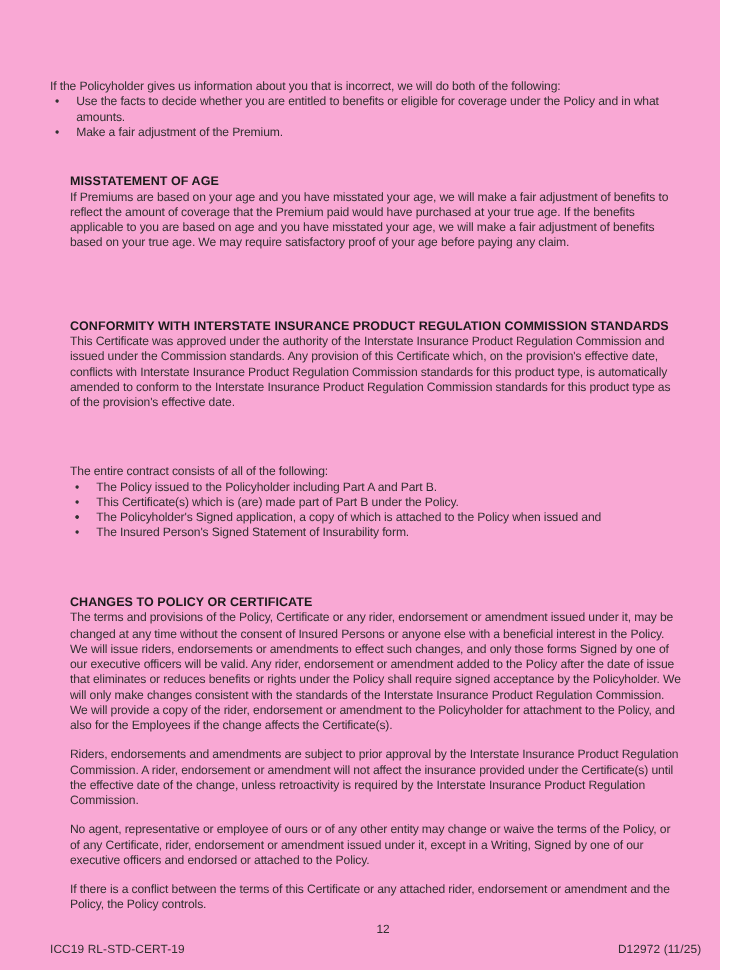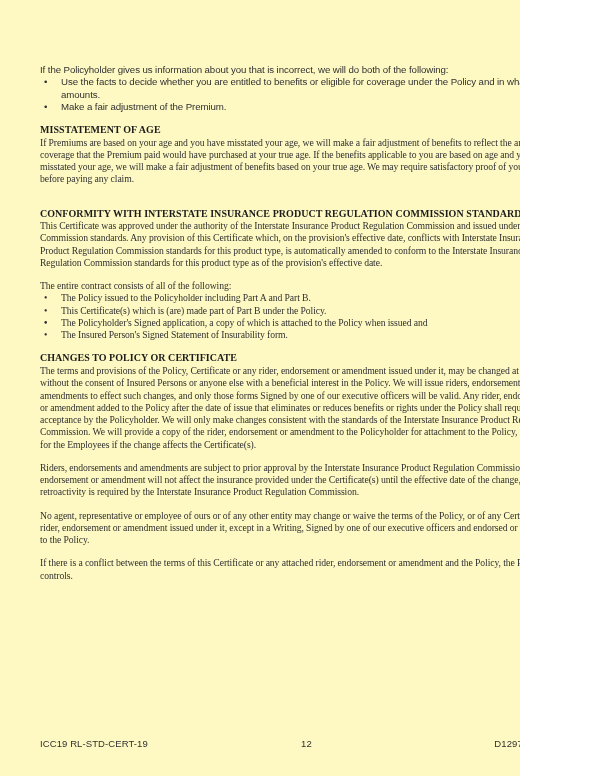--- a/index.html
+++ b/index.html
@@ -7,23 +7,23 @@
     margin: 0;
     padding: 0;
     background: #ffffff;
   }
   body {
     font-family: "Liberation Sans", sans-serif;
     color: #2b2b2b;
   }
   .page {
     position: relative;
-    width: 520px;
+    width: 576px;
     height: 776px;
-    background: #fef9c3;
+    background: #f9a8d4;
     overflow: hidden;
     box-sizing: border-box;
   }
   .content {
     position: absolute;
     left: 40px;
     top: 64px;
     width: 521px;
   }
   .para {
@@ -36,22 +36,21 @@
   }
   .heading {
     font-size: 10px;
     line-height: 12.6px;
     font-weight: bold;
     margin: 0;
     color: #1b1b1b;
     letter-spacing: 0.005em;
   }
   .section {
-    margin: 0;
-    font-family: Liberation Serif, serif;
+    margin: 16px;
   }
   .gap-section {
     height: 11px;
   }
   .gap-para {
     height: 11px;
   }
   ul.bullets {
     list-style: none;
     margin: 0;
@@ -88,21 +87,21 @@
     color: #303030;
     letter-spacing: 0.01em;
     white-space: nowrap;
   }
   .footer .footer-center {
     position: absolute;
     left: 12px;
     right: 0;
     text-align: center;
   }
-  .footer .footer-left { text-align: right; }
+  .footer .footer-left { text-align: right; margin-top: 16px; }
   .footer .footer-right { text-align: left; margin-left: auto; }
 </style>
 </head>
 <body>
 
 <div class="page">
 
   <div class="content">
 
     <p class="para">If the Policyholder gives us information about you that is incorrect, we will do both of the following:</p>

